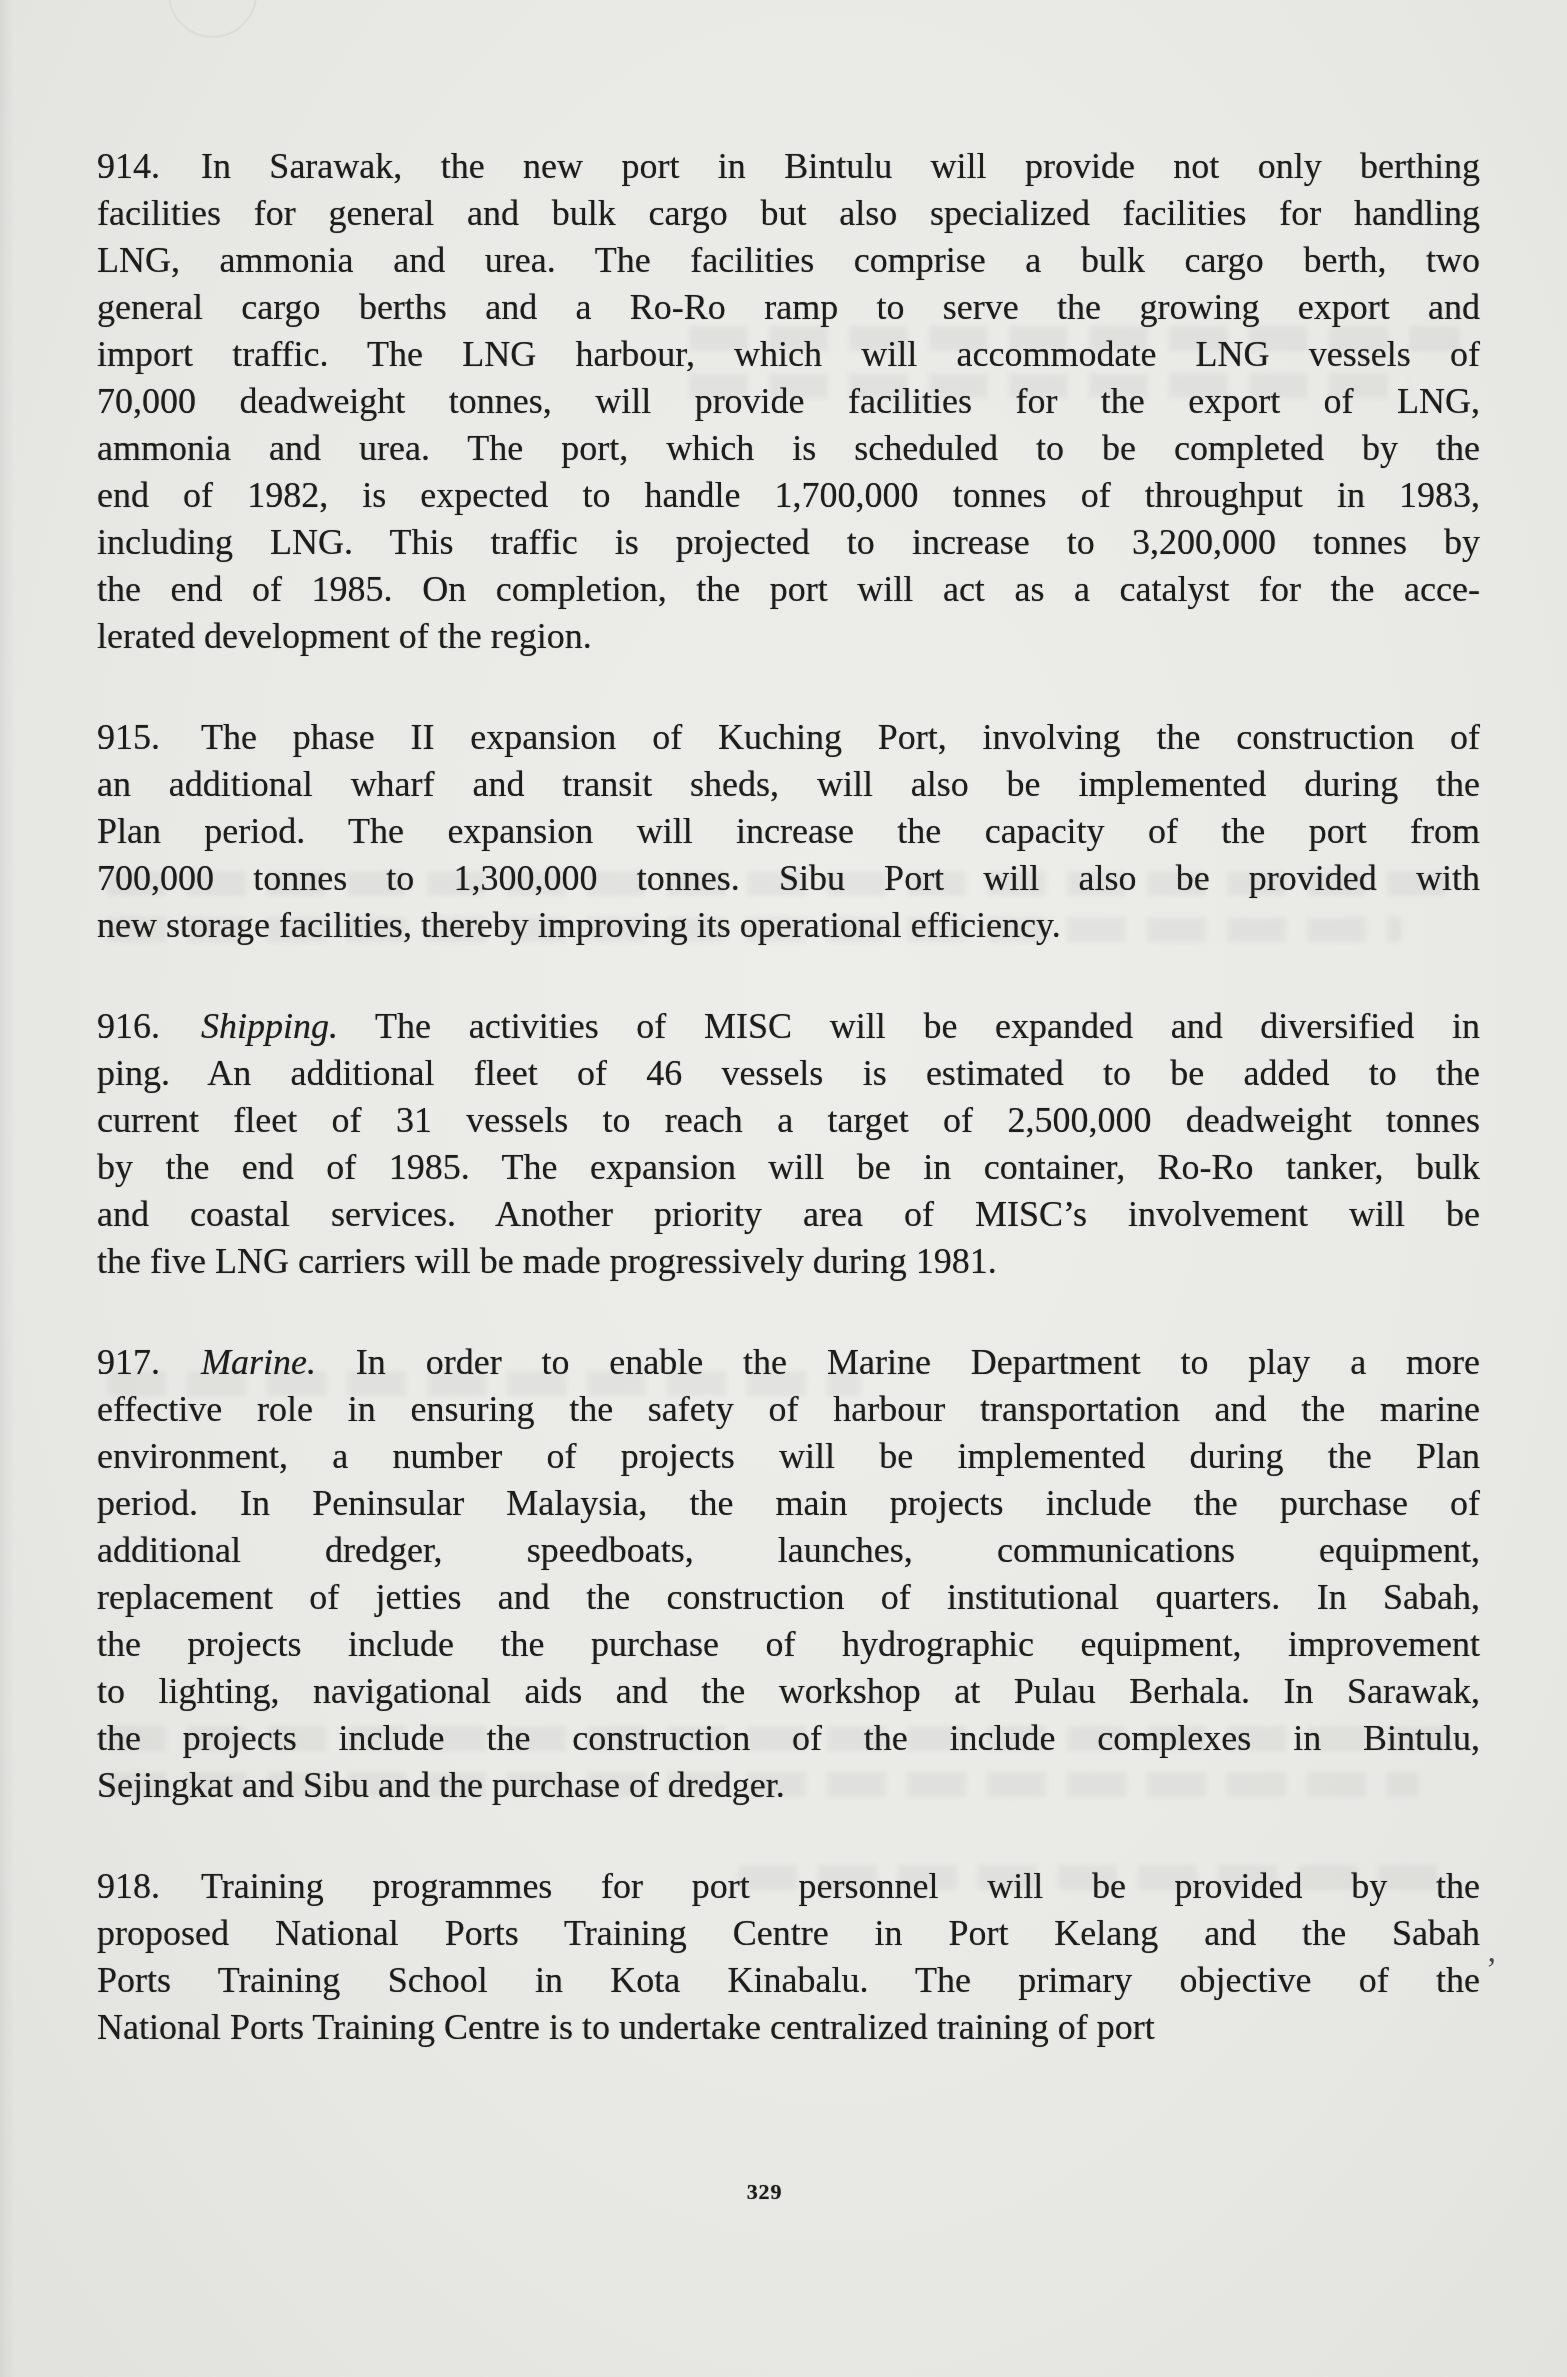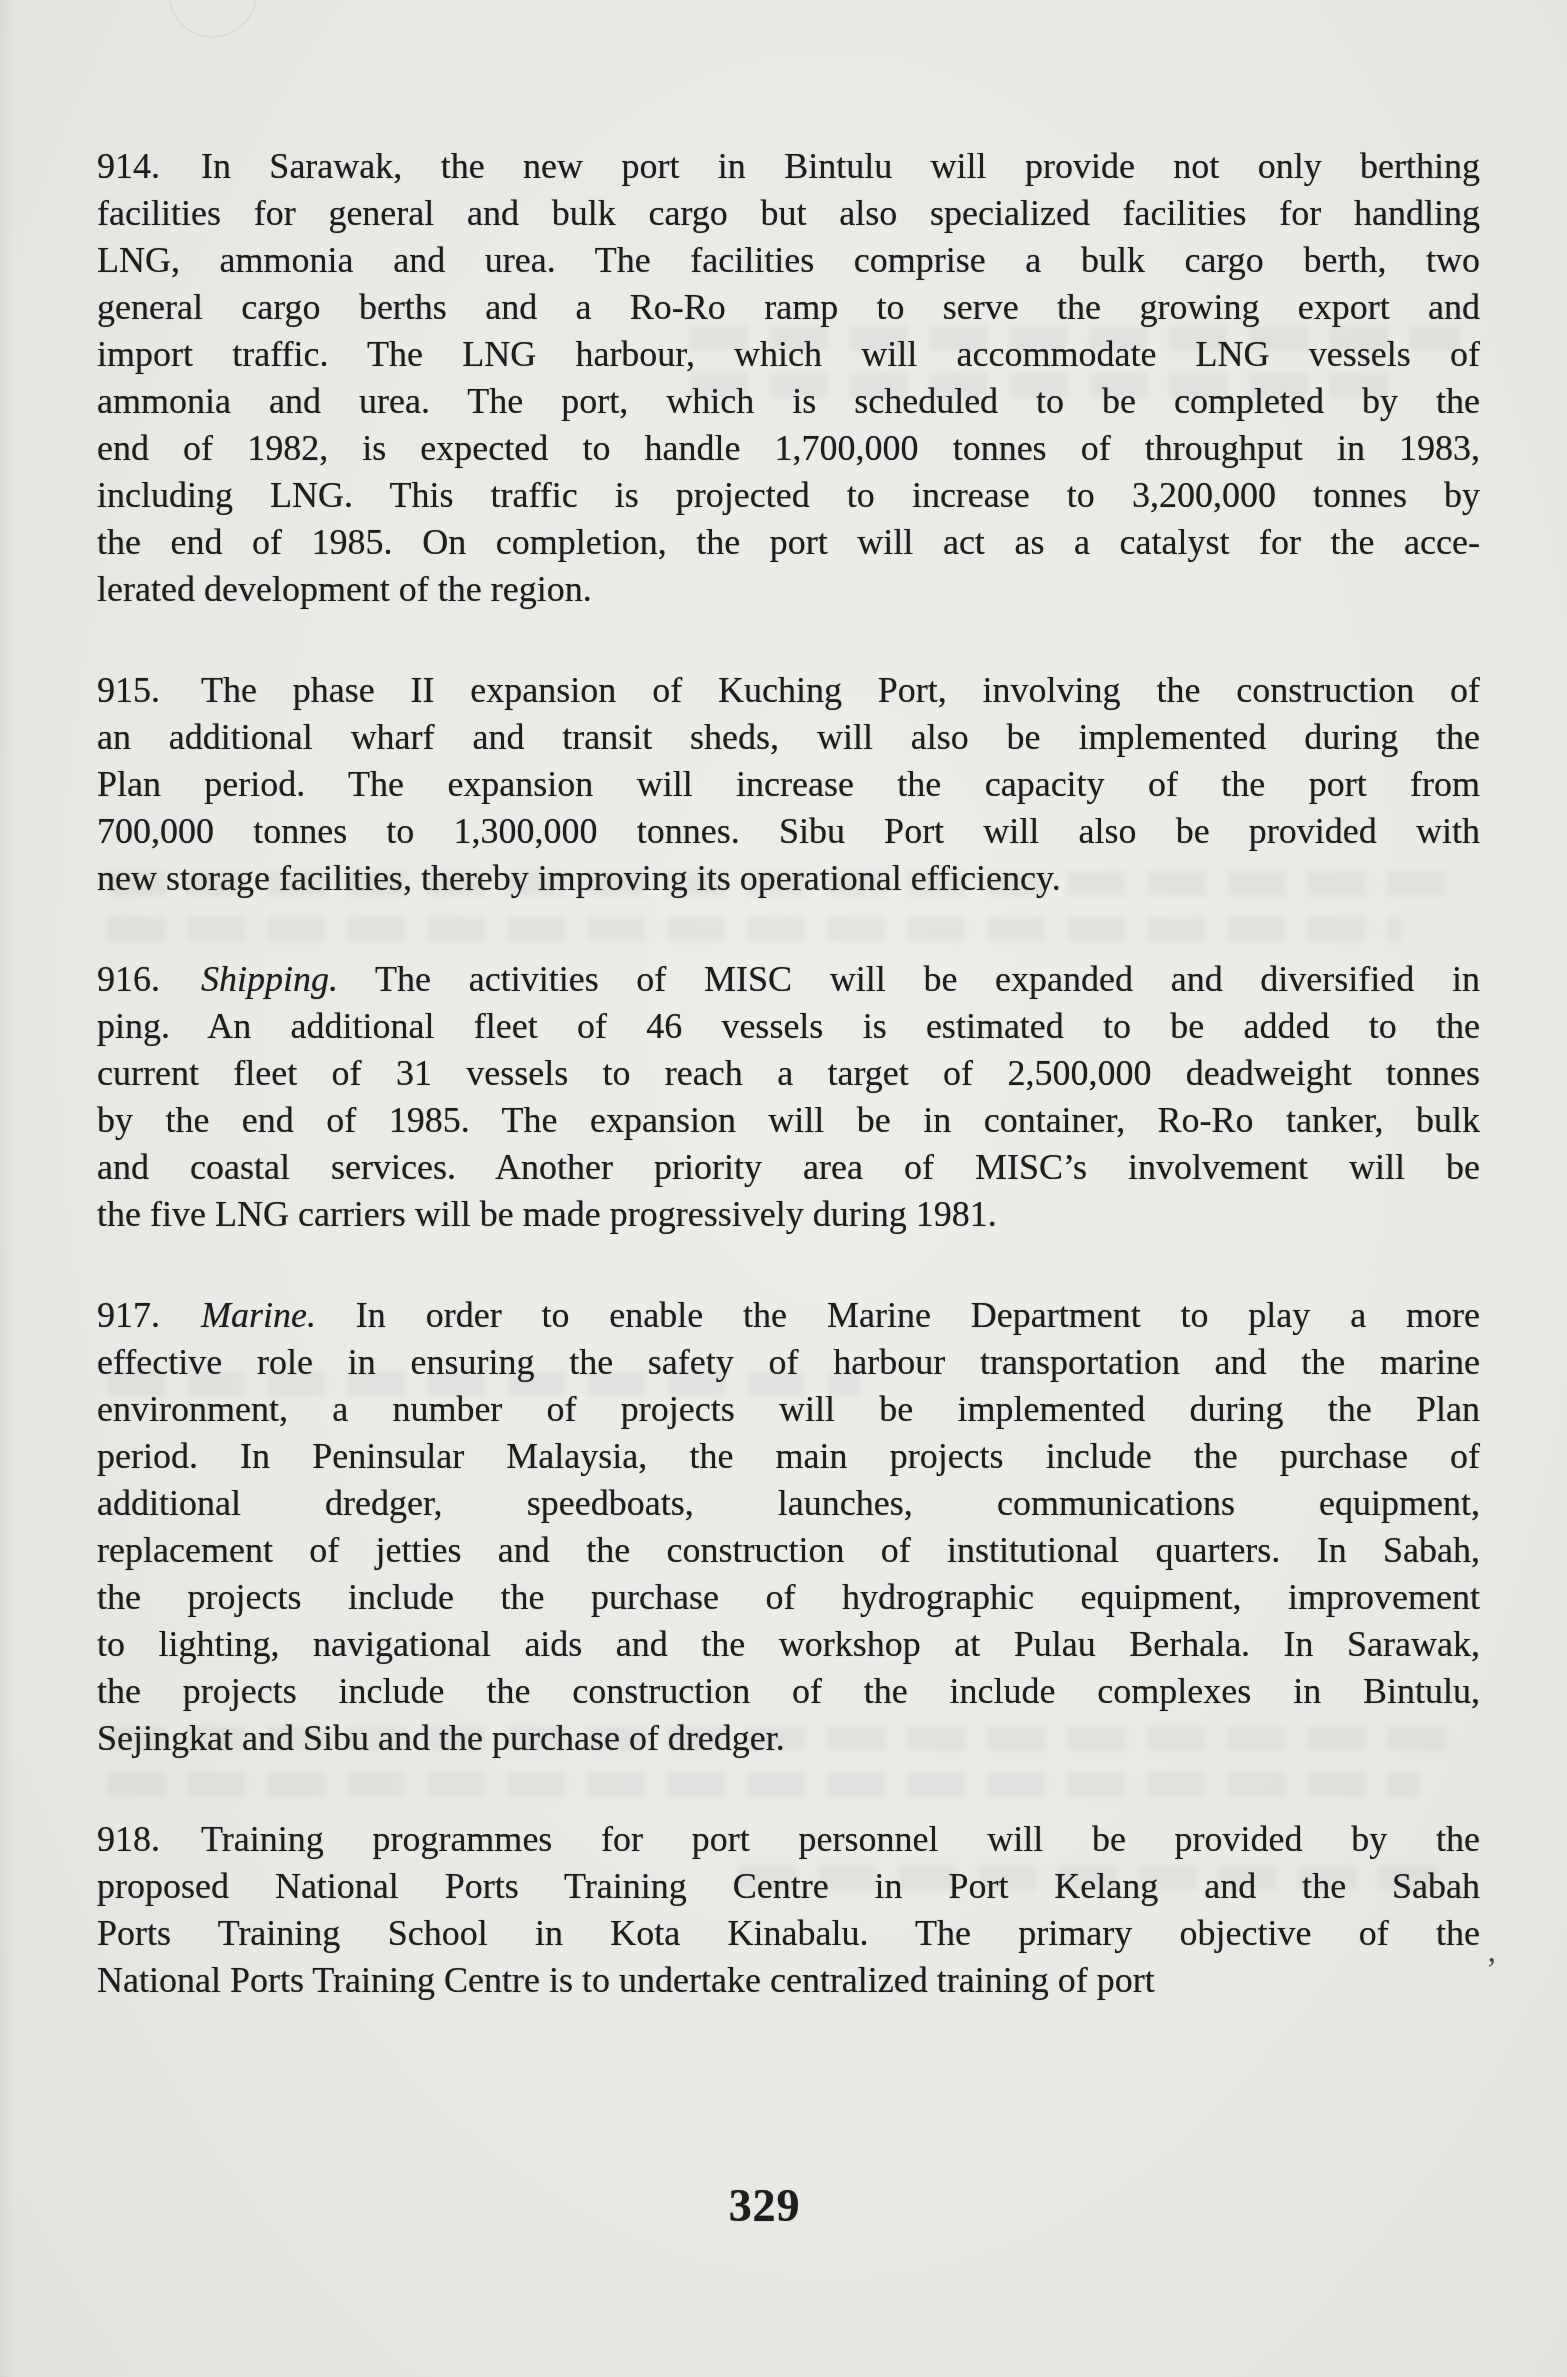--- a/index.html
+++ b/index.html
@@ -31,21 +31,21 @@
   .line.last{text-align-last:left;}
   .para-num{margin-right:41px;}
   .ital{font-style:italic;}
   .page-number{
     position:absolute;
     left:97px;top:2179px;
     width:1383px;
     padding-right:48px;
     box-sizing:border-box;
     text-align:center;
-    font-size:46px;
+    font-size:22px;
     font-weight:700;
     letter-spacing:0.8px;
     text-shadow:0 0 1.1px rgba(25,25,25,0.6);
   }
   .stamp{
     position:absolute;
     left:168px;top:-51px;
     width:85px;height:85px;
     border:2.5px solid rgba(60,60,60,0.06);
     border-radius:50%;
@@ -83,20 +83,21 @@
   <div class="ghost" style="left:107px;top:1772px;width:1312px;"></div>
   <div class="ghost" style="left:738px;top:1865px;width:705px;"></div>
 
   <div class="text-block">
       <div class="paragraph">
         <div class="line"><span class="para-num">914.</span><span>In Sarawak, the new port in Bintulu will provide not only berthing</span></div>
         <div class="line"><span>facilities for general and bulk cargo but also specialized facilities for handling</span></div>
         <div class="line"><span>LNG, ammonia and urea. The facilities comprise a bulk cargo berth, two</span></div>
         <div class="line"><span>general cargo berths and a Ro-Ro ramp to serve the growing export and</span></div>
         <div class="line"><span>import traffic. The LNG harbour, which will accommodate LNG vessels of</span></div>
+        <div class="line"><span>70,000 deadweight tonnes, will provide facilities for the export of LNG,</span></div>
         <div class="line"><span>ammonia and urea. The port, which is scheduled to be completed by the</span></div>
         <div class="line"><span>end of 1982, is expected to handle 1,700,000 tonnes of throughput in 1983,</span></div>
         <div class="line"><span>including LNG. This traffic is projected to increase to 3,200,000 tonnes by</span></div>
         <div class="line"><span>the end of 1985. On completion, the port will act as a catalyst for the acce-</span></div>
         <div class="line last"><span>lerated development of the region.</span></div>
       </div>
       <div class="paragraph">
         <div class="line"><span class="para-num">915.</span><span>The phase II expansion of Kuching Port, involving the construction of</span></div>
         <div class="line"><span>an additional wharf and transit sheds, will also be implemented during the</span></div>
         <div class="line"><span>Plan period. The expansion will increase the capacity of the port from</span></div>

